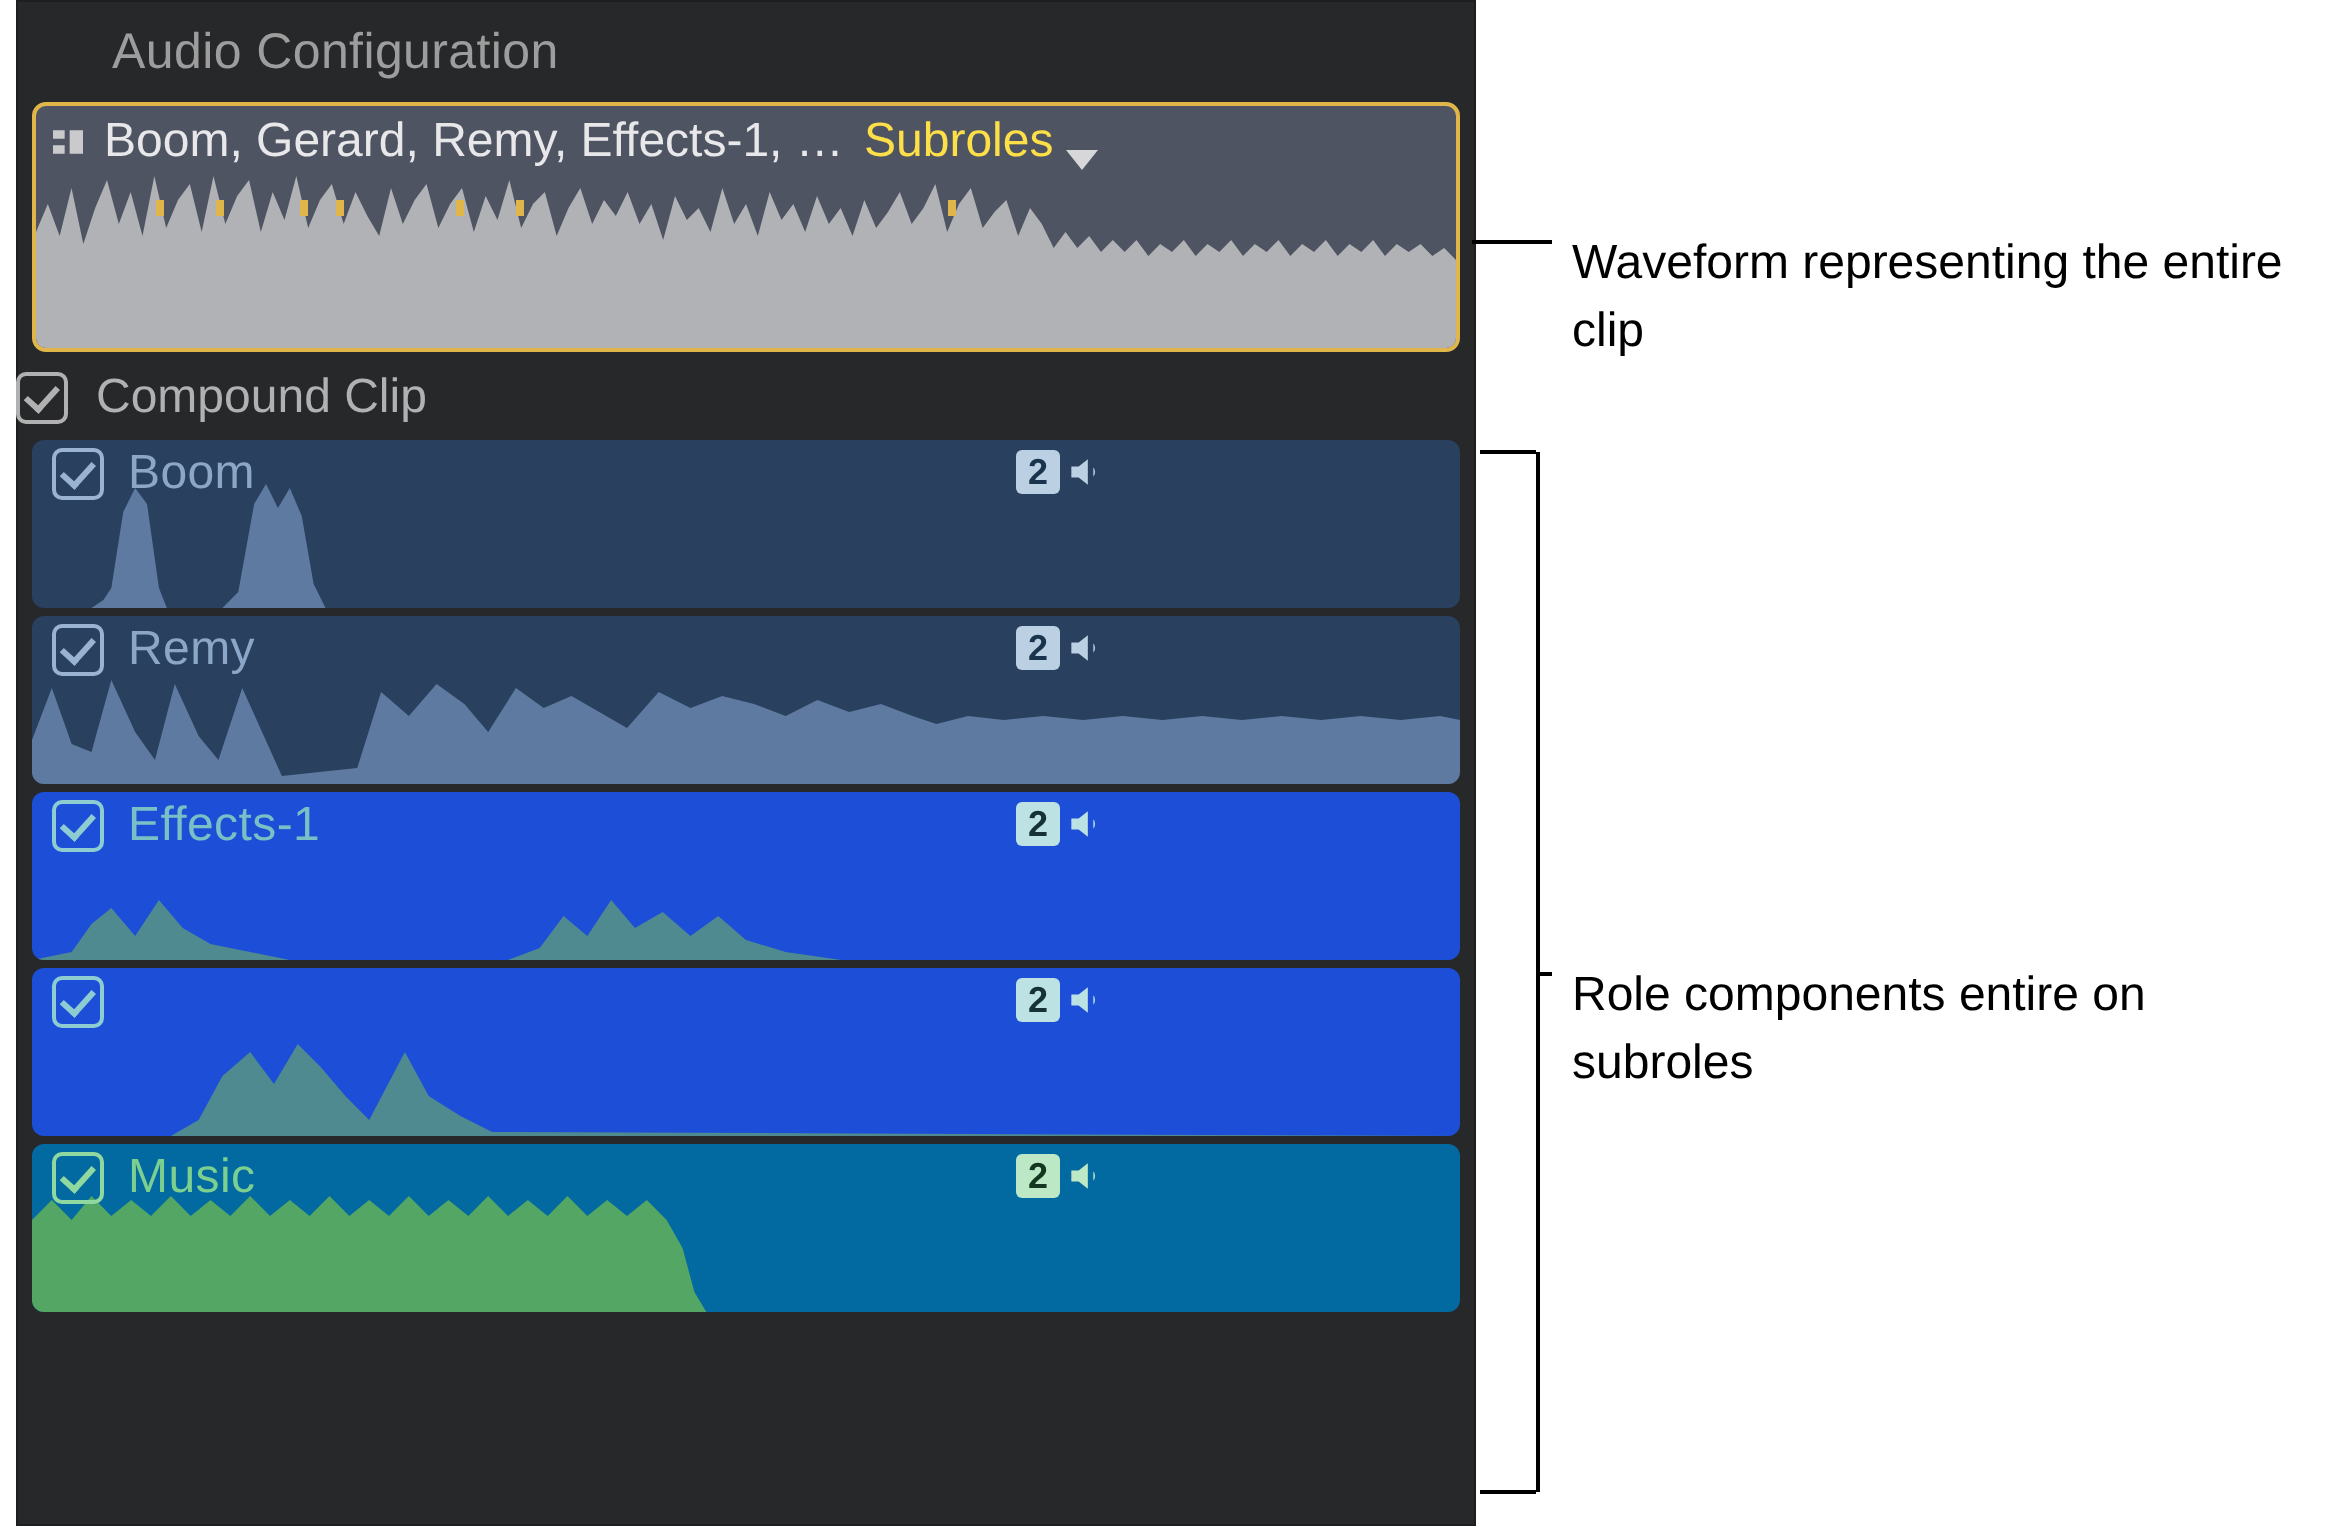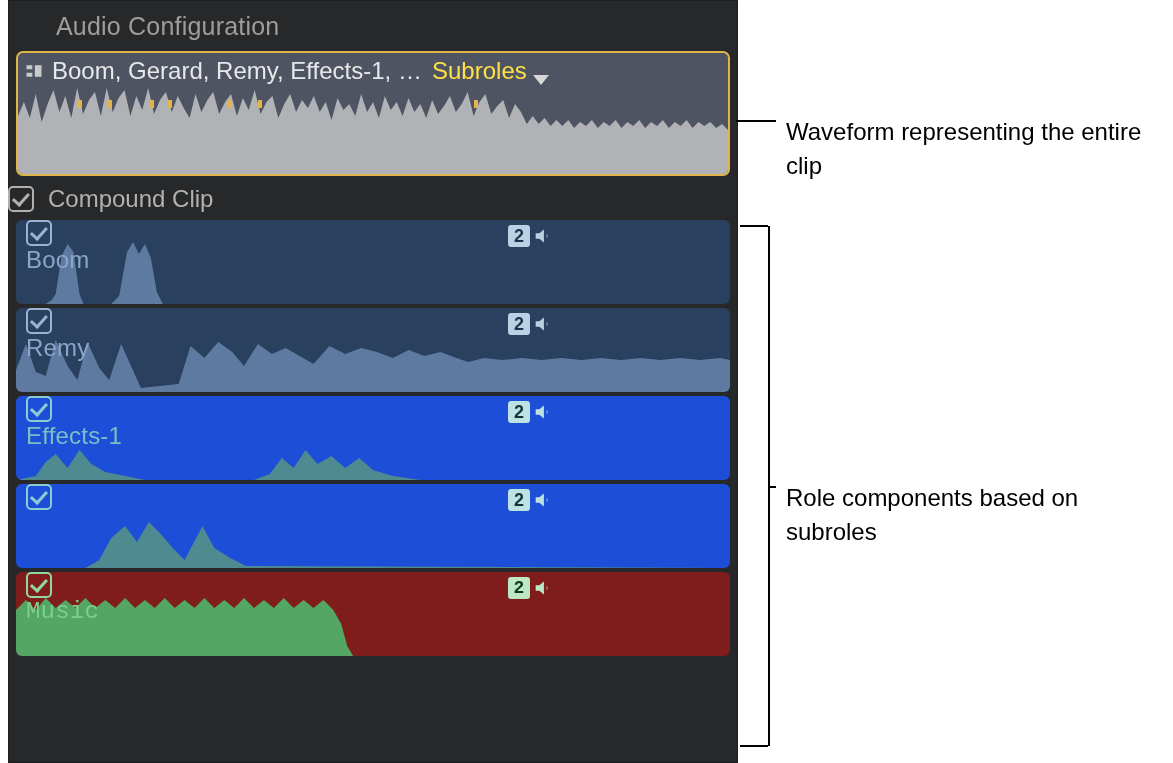--- a/index.html
+++ b/index.html
@@ -139,24 +139,24 @@
     height: 84px;
     border-radius: 6px;
     margin-bottom: 4px;
     overflow: hidden;
     background: #29405e;
   }
   .track .thdr {
     position: relative;
     z-index: 2;
     display: flex;
-    align-items: flex-start;
+    align-items: center;
     height: 34px;
     padding-left: 10px;
-    flex-direction: column;
+    gap: 12px;
   }
   .track .tname {
     font-size: 24px;
     letter-spacing: .2px;
   }
   .track .twave {
     position: absolute;
     left: 0; right: 0; bottom: 0;
     height: 70px;
     z-index: 1;
@@ -199,21 +199,21 @@
   .role-dialogue .spk { color:#bcd0e4; }
 
   .role-effects { background: #1d4ed8; }
   .role-effects .tname { color: #79bfc5; }
   .role-effects .checkbox { border-color:#8dcdd2; }
   .role-effects .checkbox.checked::after { border-color:#8dcdd2; }
   .role-effects .wfill { fill:#4e8a8f; }
   .role-effects .ch-num { background:#bde2e3; color:#163138; }
   .role-effects .spk { color:#bde2e3; }
 
-  .role-music { background: #7f1d1d; font-family: Liberation Mono, monospace; }
+  .role-music { background: #0369a1; }
   .role-music .tname { color: #7bcf8f; }
   .role-music .checkbox { border-color:#8fd9a0; }
   .role-music .checkbox.checked::after { border-color:#8fd9a0; }
   .role-music .wfill { fill:#53a664; }
   .role-music .ch-num { background:#bde8c6; color:#143720; }
   .role-music .spk { color:#bde8c6; }
 
   
   .callout-line {
     position: absolute;
@@ -388,15 +388,15 @@
     </div>
   </div>
 
   <div class="callout-line" style="left:736px; top:120px; width:40px;"></div>
   <div class="callout-text" style="left:786px; top:102px; width:360px;">Waveform representing the entire clip</div>
 
   <div class="callout-vline" style="left:768px; top:226px; height:520px;"></div>
   <div class="callout-line" style="left:740px; top:225px; width:28px;"></div>
   <div class="callout-line" style="left:740px; top:745px; width:28px;"></div>
   <div class="callout-line" style="left:768px; top:486px; width:8px;"></div>
-  <div class="callout-text" style="left:786px; top:468px; width:360px;">Role components based on subroles</div>
+  <div class="callout-text" style="left:786px; top:468px; width:360px;">Role components entire on subroles</div>
 
 </div>
 
 </body></html>

